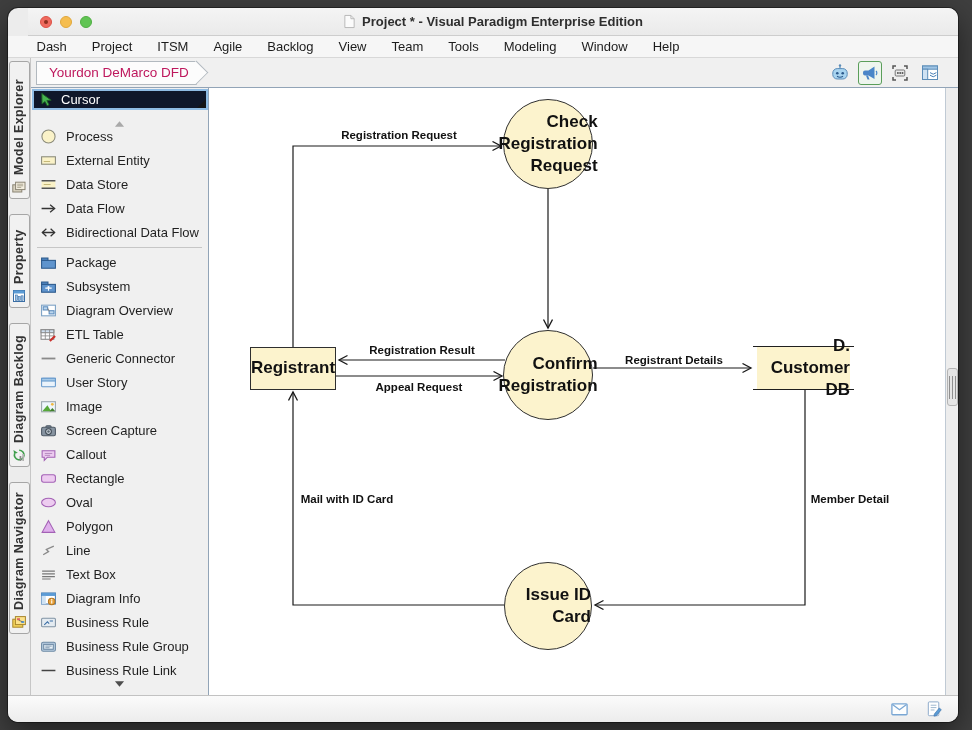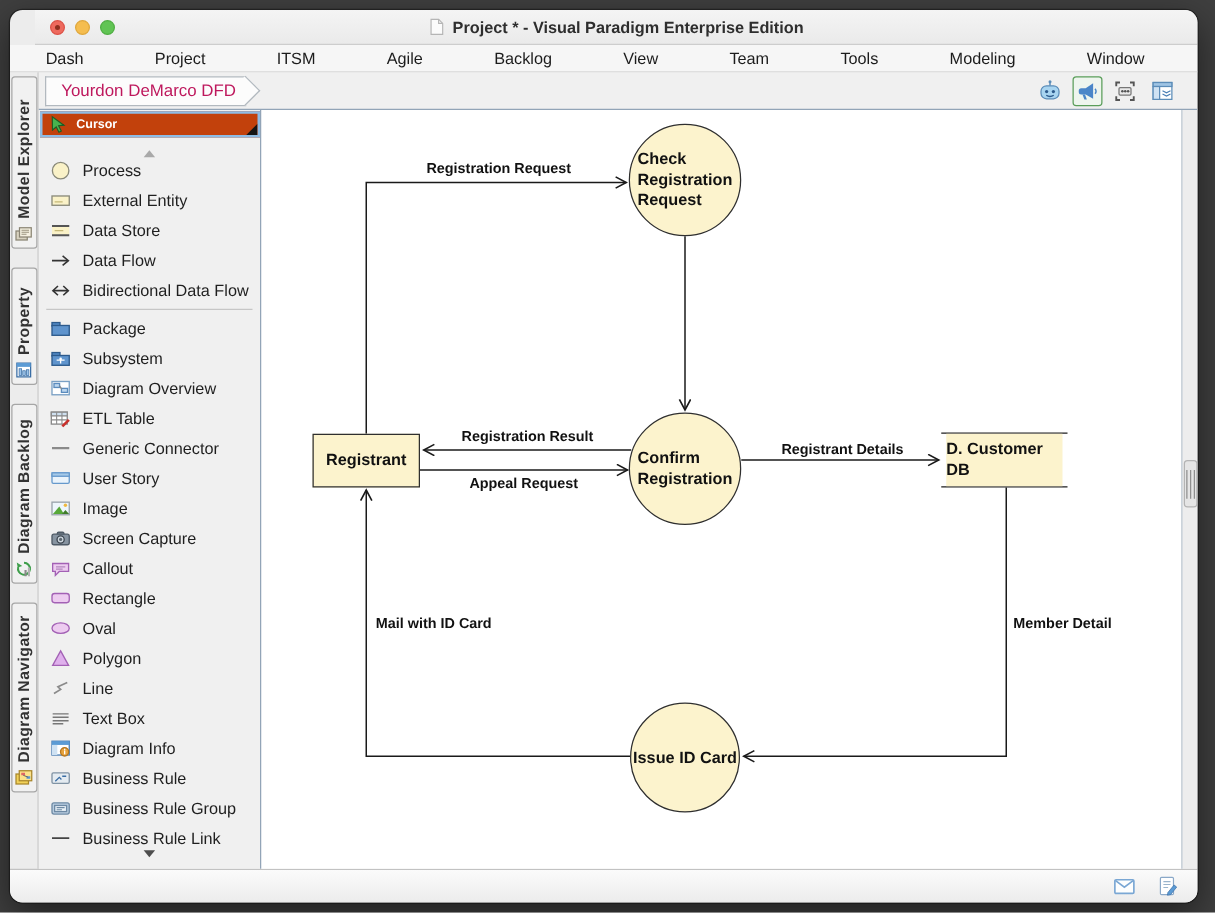--- a/index.html
+++ b/index.html
@@ -20,21 +20,21 @@
   .traffic{position:absolute;left:12px;top:8px;display:flex;gap:8px;}
   .light{width:12px;height:12px;border-radius:50%;box-sizing:border-box;}
   .light.red{background:#ee6a5e;border:1px solid #dc5146;position:relative;}
   .light.red::after{content:'';position:absolute;left:3px;top:3px;width:4px;height:4px;border-radius:50%;background:#8e2f1f;}
   .light.yellow{background:#f5bd4f;border:1px solid #dfa73c;}
   .light.green{background:#61c454;border:1px solid #4fae42;}
   .title{font-size:13px;font-weight:bold;color:#2e2e2e;display:flex;align-items:center;gap:6px;}
   .title .docicon{width:13px;height:15px;display:inline-flex;}
   
   .menubar{height:22px;flex:0 0 22px;background:#f6f6f6;border-bottom:1px solid #d8d8d8;
-    box-sizing:border-box;display:flex;align-items:center;padding-left:16px;gap:32px;}
+    box-sizing:border-box;display:flex;align-items:center;padding-left:16px;}
   .menu-item{font-size:13px;color:#1c1c1c;padding:0 12.5px;cursor:default;}
   
   .content{flex:1 1 auto;display:flex;min-height:0;}
   .tabstrip{width:22px;flex:0 0 22px;background:#ececec;display:flex;flex-direction:column;
     align-items:center;padding-top:3px;box-sizing:border-box;}
   .vtab{width:21px;background:#f1f1f1;border:1px solid #a6a6a6;border-radius:3px;
     display:flex;flex-direction:column;align-items:center;box-sizing:border-box;
     padding:4px 0 3px;margin-bottom:15px;}
   .vtab .vlabel{flex:1;display:flex;align-items:center;writing-mode:vertical-rl;
     transform:rotate(180deg);font-size:12.5px;font-weight:bold;color:#333;letter-spacing:.4px;}
@@ -49,41 +49,41 @@
     transform:rotate(45deg);border-top:1px solid #b2b9bf;border-right:1px solid #b2b9bf;
     background:#fcfcfc;z-index:-1;}
   .toolbar{margin-left:auto;display:flex;align-items:center;gap:6px;padding-right:8px;}
   .tbtn{width:24px;height:24px;display:flex;align-items:center;justify-content:center;
     border-radius:3px;box-sizing:border-box;}
   .tbtn.active{border:1px solid #5a9e5a;background:#eef5ee;}
   .tbtn svg{width:20px;height:20px;}
   
   .main{flex:1;display:flex;min-height:0;}
   .palette{width:177px;flex:0 0 177px;background:#f0f0f0;position:relative;}
-  .cursor-row{position:absolute;left:1px;right:0px;top:1px;height:21px;background:#c2410c;
+  .cursor-row{position:absolute;left:1px;right:0px;top:1px;height:21px;background:#0f172a;
     border:2px solid #8fbce4;box-sizing:border-box;display:flex;align-items:center;gap:7px;
-    padding-left:5px;color:#fff;font-size:10px;overflow:hidden;font-weight:bold;}
+    padding-left:5px;color:#fff;font-size:13px;overflow:hidden;}
   .cursor-row::after{content:'';position:absolute;right:0;bottom:0;width:0;height:0;
     border-left:9px solid transparent;border-bottom:9px solid #151515;}
   .cursor-row .picon{width:15px;height:15px;flex:0 0 auto;}
   .scrollup{position:absolute;top:26px;left:0;right:0;display:flex;justify-content:center;}
   .scrollup svg{width:11px;height:8px;}
   .scrolldown{position:absolute;bottom:3px;left:0;right:0;display:flex;justify-content:center;}
   .scrolldown svg{width:11px;height:8px;}
   .plist{position:absolute;top:36px;left:0;right:0;}
   .pitem{height:24px;display:flex;align-items:center;gap:9px;padding-left:9px;
     font-size:13px;color:#1f1f1f;cursor:default;}
   .pitem .picon{width:17px;height:17px;flex:0 0 auto;display:flex;}
   .picon svg,.ticon svg,.sicon svg{width:100%;height:100%;}
   .psep{height:1px;background:#c6c6c6;margin:3px 6px 2px 6px;}
   .canvas{flex:1;background:#ffffff;border-left:1px solid #92a4b7;position:relative;
     overflow:hidden;min-width:0;}
   .edges{position:absolute;left:0;top:0;width:100%;height:100%;}
   .node{position:absolute;background:#fcf3cd;border:1.2px solid #2f2f2f;display:flex;
-    align-items:center;justify-content:center;text-align:left;font-size:13px;
+    align-items:center;justify-content:center;text-align:right;font-size:17px;
     font-weight:bold;color:#111;line-height:1.3;box-sizing:border-box;white-space:pre-line;}
   .node.process{border-radius:50%;}
   .node.data-store{background:transparent;border:none;border-top:1.6px solid #1f1f1f;
     border-bottom:1.6px solid #1f1f1f;}
   .ds-inner{position:absolute;left:4px;right:4px;top:0;bottom:0;background:#fcf3cd;
     display:flex;align-items:center;justify-content:center;}
   .edge-label{position:absolute;transform:translate(-50%,-50%);font-size:11.5px;
     font-weight:bold;color:#111;white-space:nowrap;text-align:center;}
   .rightstrip{width:13px;flex:0 0 13px;background:#ededed;border-left:1px solid #c0cad4;
     position:relative;box-sizing:border-box;}

